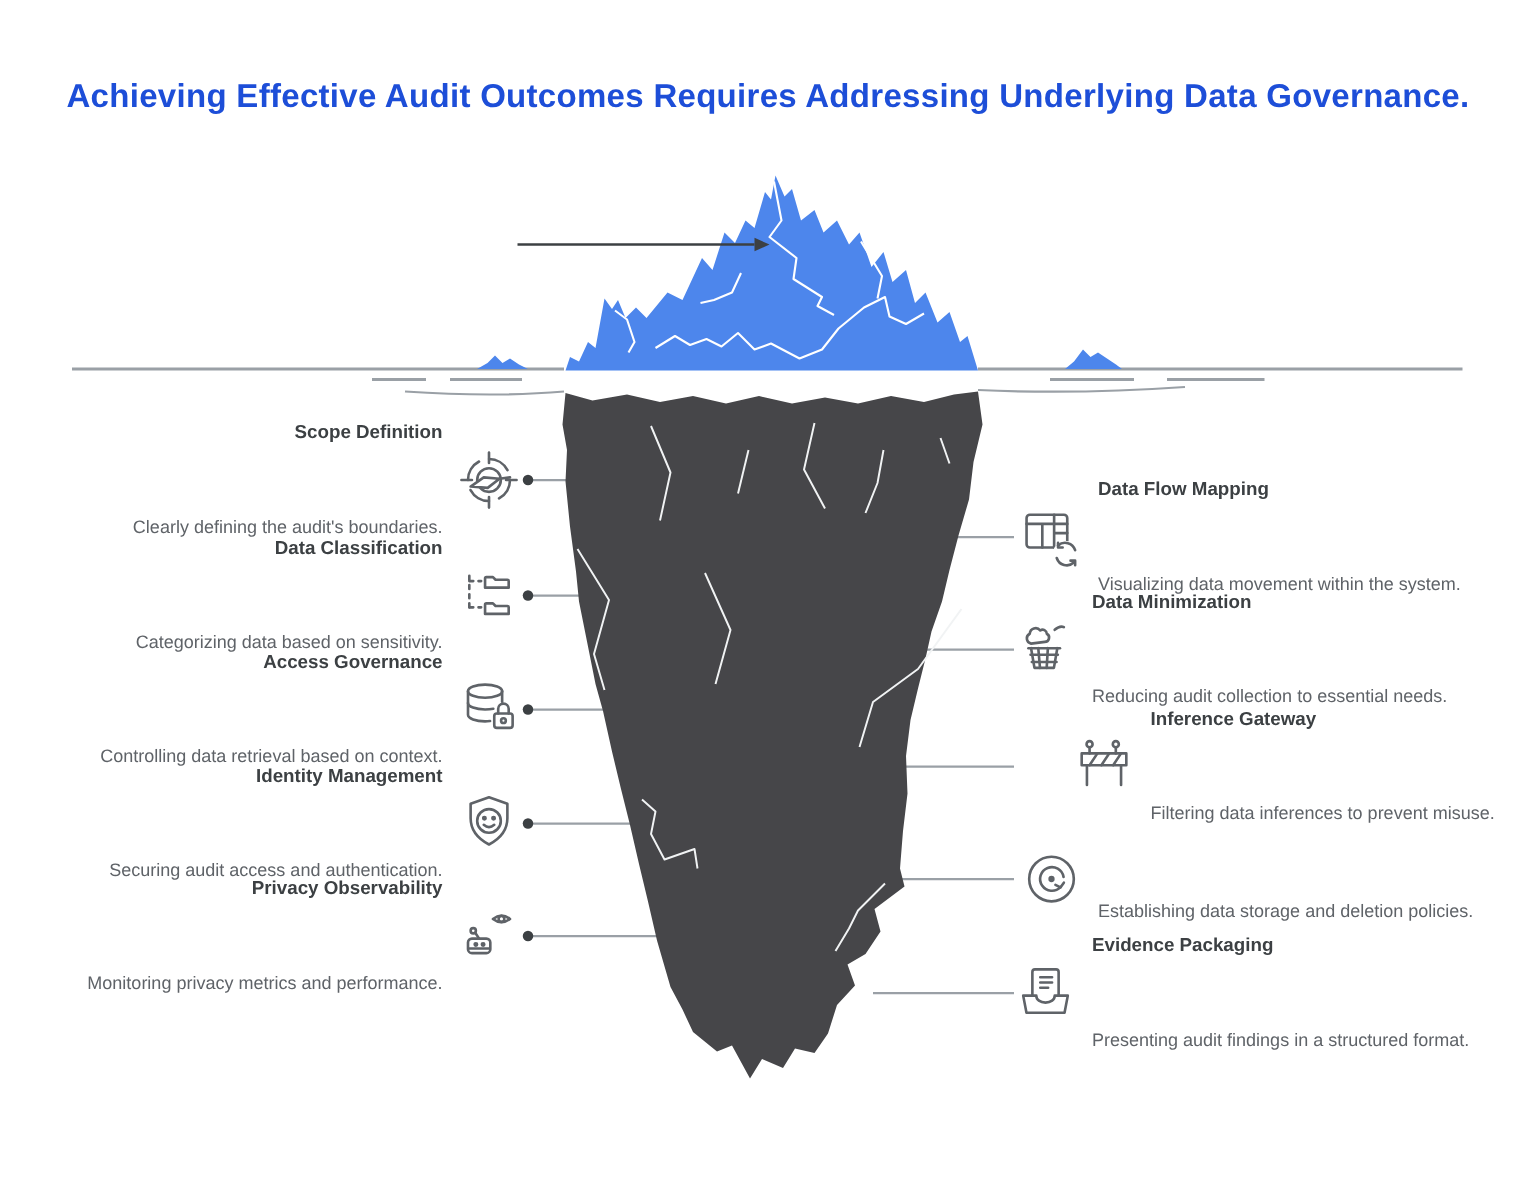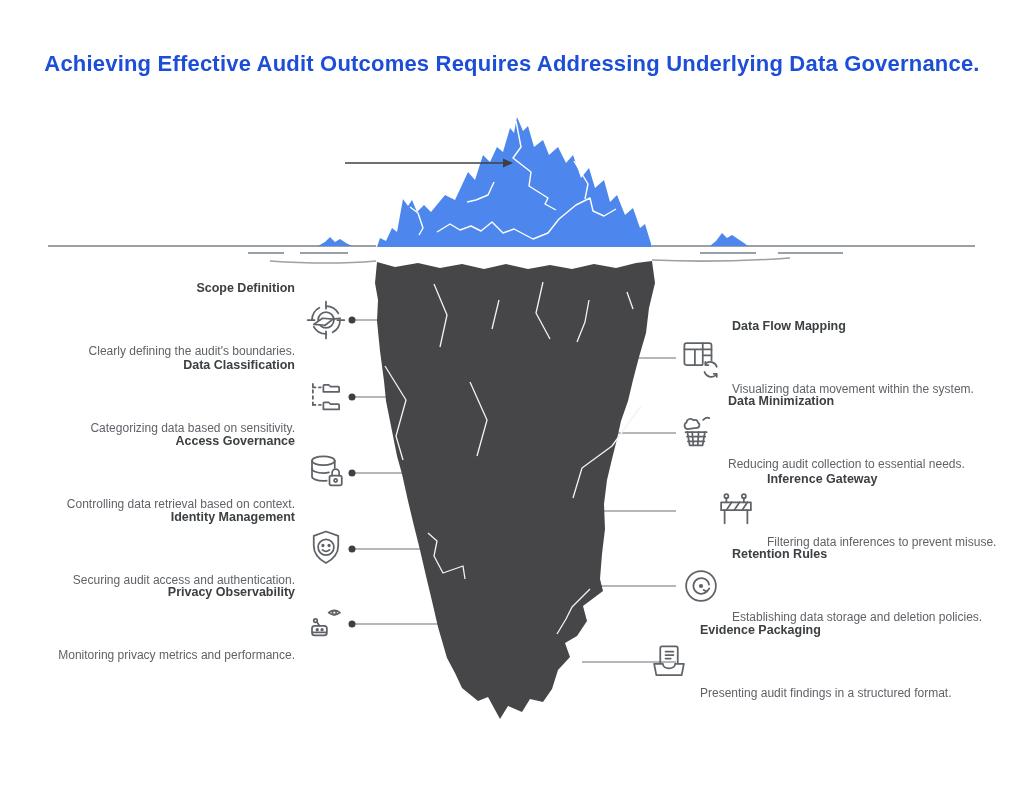--- a/index.html
+++ b/index.html
@@ -15,21 +15,21 @@
   .item.right .text{text-align:left;}
   .item-title{font-size:12.5px;font-weight:700;color:#3c4043;line-height:1.2;}
   .item-desc{font-size:12px;color:#5f6368;line-height:1.3;margin-top:44px;}
   .icon{width:42px;height:42px;flex:none;display:flex;align-items:center;justify-content:center;}
   .icon svg{width:42px;height:42px;stroke:#5f6368;fill:none;stroke-width:2;
             stroke-linecap:round;stroke-linejoin:round;}
   
   .li1{top:298px;right:677px;} .li2{top:375px;right:677px;} .li3{top:451px;right:677px;}
   .li4{top:527px;right:677px;} .li5{top:602px;right:677px;}
   .ri1{top:336px;left:680px;} .ri2{top:411px;left:676px;justify-content:center;} .ri3{top:489px;left:715px;}
-  .ri4{top:564px;left:680px;} .ri5{top:640px;left:648px;}
+  .ri4{top:564px;left:680px;} .ri5{top:640px;left:676px;}
 </style>
 </head>
 <body>
 
 <div class="canvas">
 
   <div class="title">Achieving Effective Audit Outcomes Requires Addressing Underlying Data Governance.</div>
 
   <svg class="scene" viewBox="0 0 1024 794">
 
@@ -243,21 +243,20 @@
   <div class="item right ri4">
     <span class="icon">
       <svg viewBox="0 0 48 48">
         <circle cx="24" cy="24" r="17"></circle>
         <path d="M30.8 30.2a9 9 0 1 1 2.4-7.7"></path>
         <path d="M33.4 26.8l-2.6 3.6-3.8-1.9"></path>
         <circle cx="24" cy="24" r="1.4" fill="#5f6368"></circle>
       </svg>
     </span>
     <div class="text">
-      <div class="item-title">Retention Rules</div>
       <div class="item-desc">Establishing data storage and deletion policies.</div>
     </div>
   </div>
 
   <div class="item right ri5">
     <span class="icon">
       <svg viewBox="0 0 48 48">
         <path d="M14 27V8a2 2 0 0 1 2-2h16a2 2 0 0 1 2 2v19"></path>
         <path d="M20 12h9M20 16h9M20 20h6"></path>
         <path d="M7 26l2.5 13h29L41 26h-10c0 3.2-3 5.3-7 5.3s-7-2.1-7-5.3z" fill="#fff"></path>

